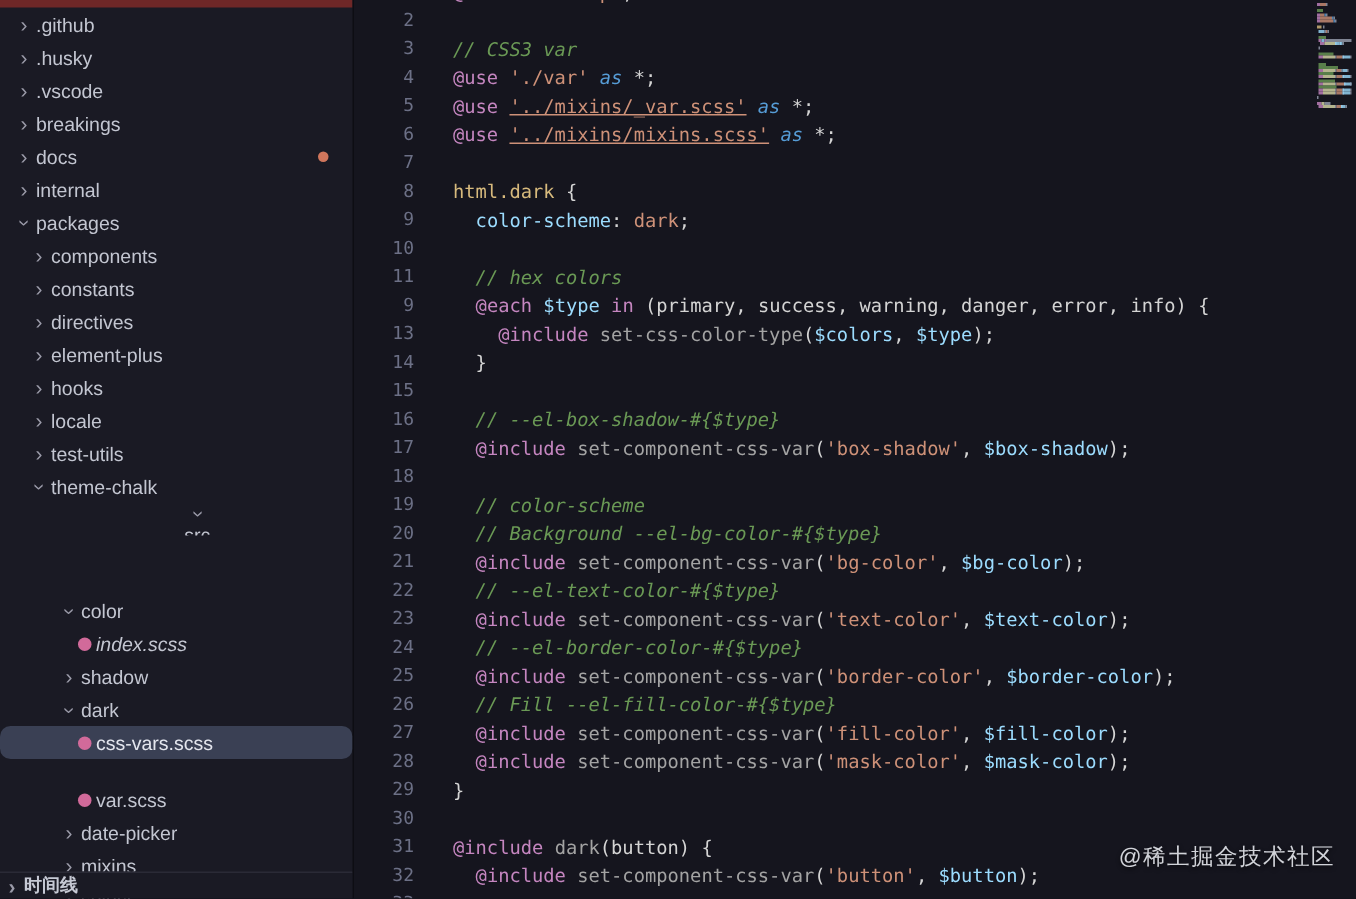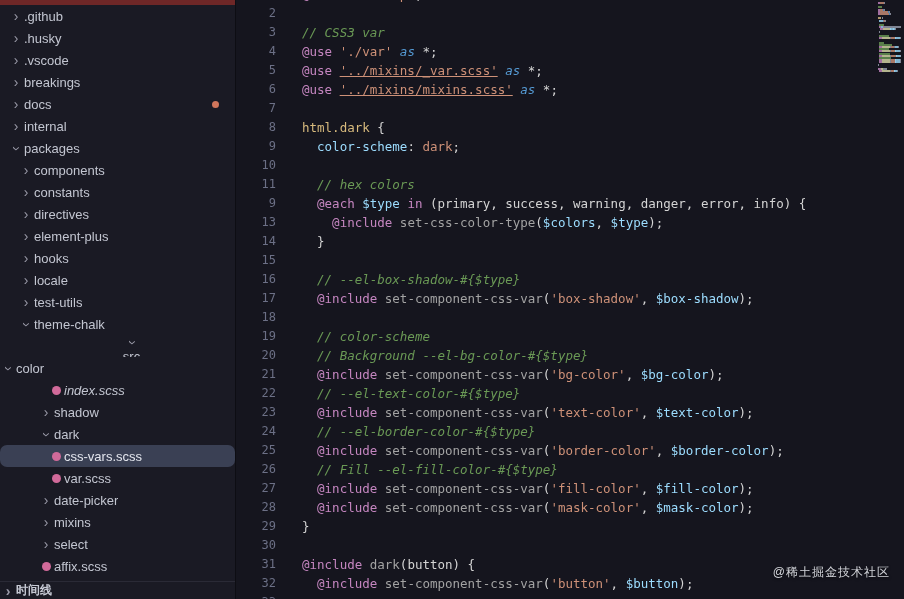--- a/index.html
+++ b/index.html
@@ -41,21 +41,21 @@
   .tk-val { color:#ce9178; }
   .tk-f   { color:#a3a3a3; }
   .tk-v   { color:#9cdcfe; }
   .tk-pr  { color:#9cdcfe; }
   .tk-sel { color:#d7ba7d; }
   .tk-p   { color:#d4d4d4; }
 
   .minimap { position:absolute; top:0; right:0; width:28px; height:100%; background:#15151e; }
   .mmb { position:absolute; height:2px; opacity:.8; }
 
-  .watermark { position:absolute; right:14px; bottom:18px; font-size:12px; letter-spacing:1px;
+  .watermark { position:absolute; right:14px; bottom:18px; font-size:15px; letter-spacing:1px;
                color:rgba(236,238,244,.88); text-shadow:0 1px 3px rgba(0,0,0,.7);
                font-family:"Liberation Sans",sans-serif; }
 </style>
 </head>
 <body>
 
 <div class="app">
 
   <aside class="sidebar">
     <div class="top-strip"></div>
@@ -118,41 +118,41 @@
           <span class="lbl">test-utils</span>
         </div>
         <div class="row" style="padding-left: 18px;">
           <span class="chev open">›</span>
           <span class="lbl">theme-chalk</span>
         </div>
         <div class="row" style="padding-left: 28px; flex-direction: column;">
           <span class="chev open">›</span>
           <span class="lbl">src</span>
         </div>
-        <div class="row" style="">
+        <div class="row" style="padding-left: 38px; margin-top: 39px;">
           <span class="chev open">›</span>
           <span class="lbl">color</span>
         </div>
         <div class="row" style="padding-left: 48px; font-style: italic;">
           <span class="ficon"></span>
           <span class="lbl">index.scss</span>
         </div>
         <div class="row" style="padding-left: 38px;">
           <span class="chev">›</span>
           <span class="lbl">shadow</span>
         </div>
         <div class="row" style="padding-left: 38px;">
           <span class="chev open">›</span>
           <span class="lbl">dark</span>
         </div>
         <div class="row selected" style="padding-left: 48px;">
           <span class="ficon"></span>
           <span class="lbl">css-vars.scss</span>
         </div>
-        <div class="row" style="padding-left: 48px;">
+        <div class="row" style="padding-left: 48px; margin-top: 16px;">
           <span class="ficon"></span>
           <span class="lbl">var.scss</span>
         </div>
         <div class="row" style="padding-left: 38px;">
           <span class="chev">›</span>
           <span class="lbl">date-picker</span>
         </div>
         <div class="row" style="padding-left: 38px;">
           <span class="chev">›</span>
           <span class="lbl">mixins</span>

